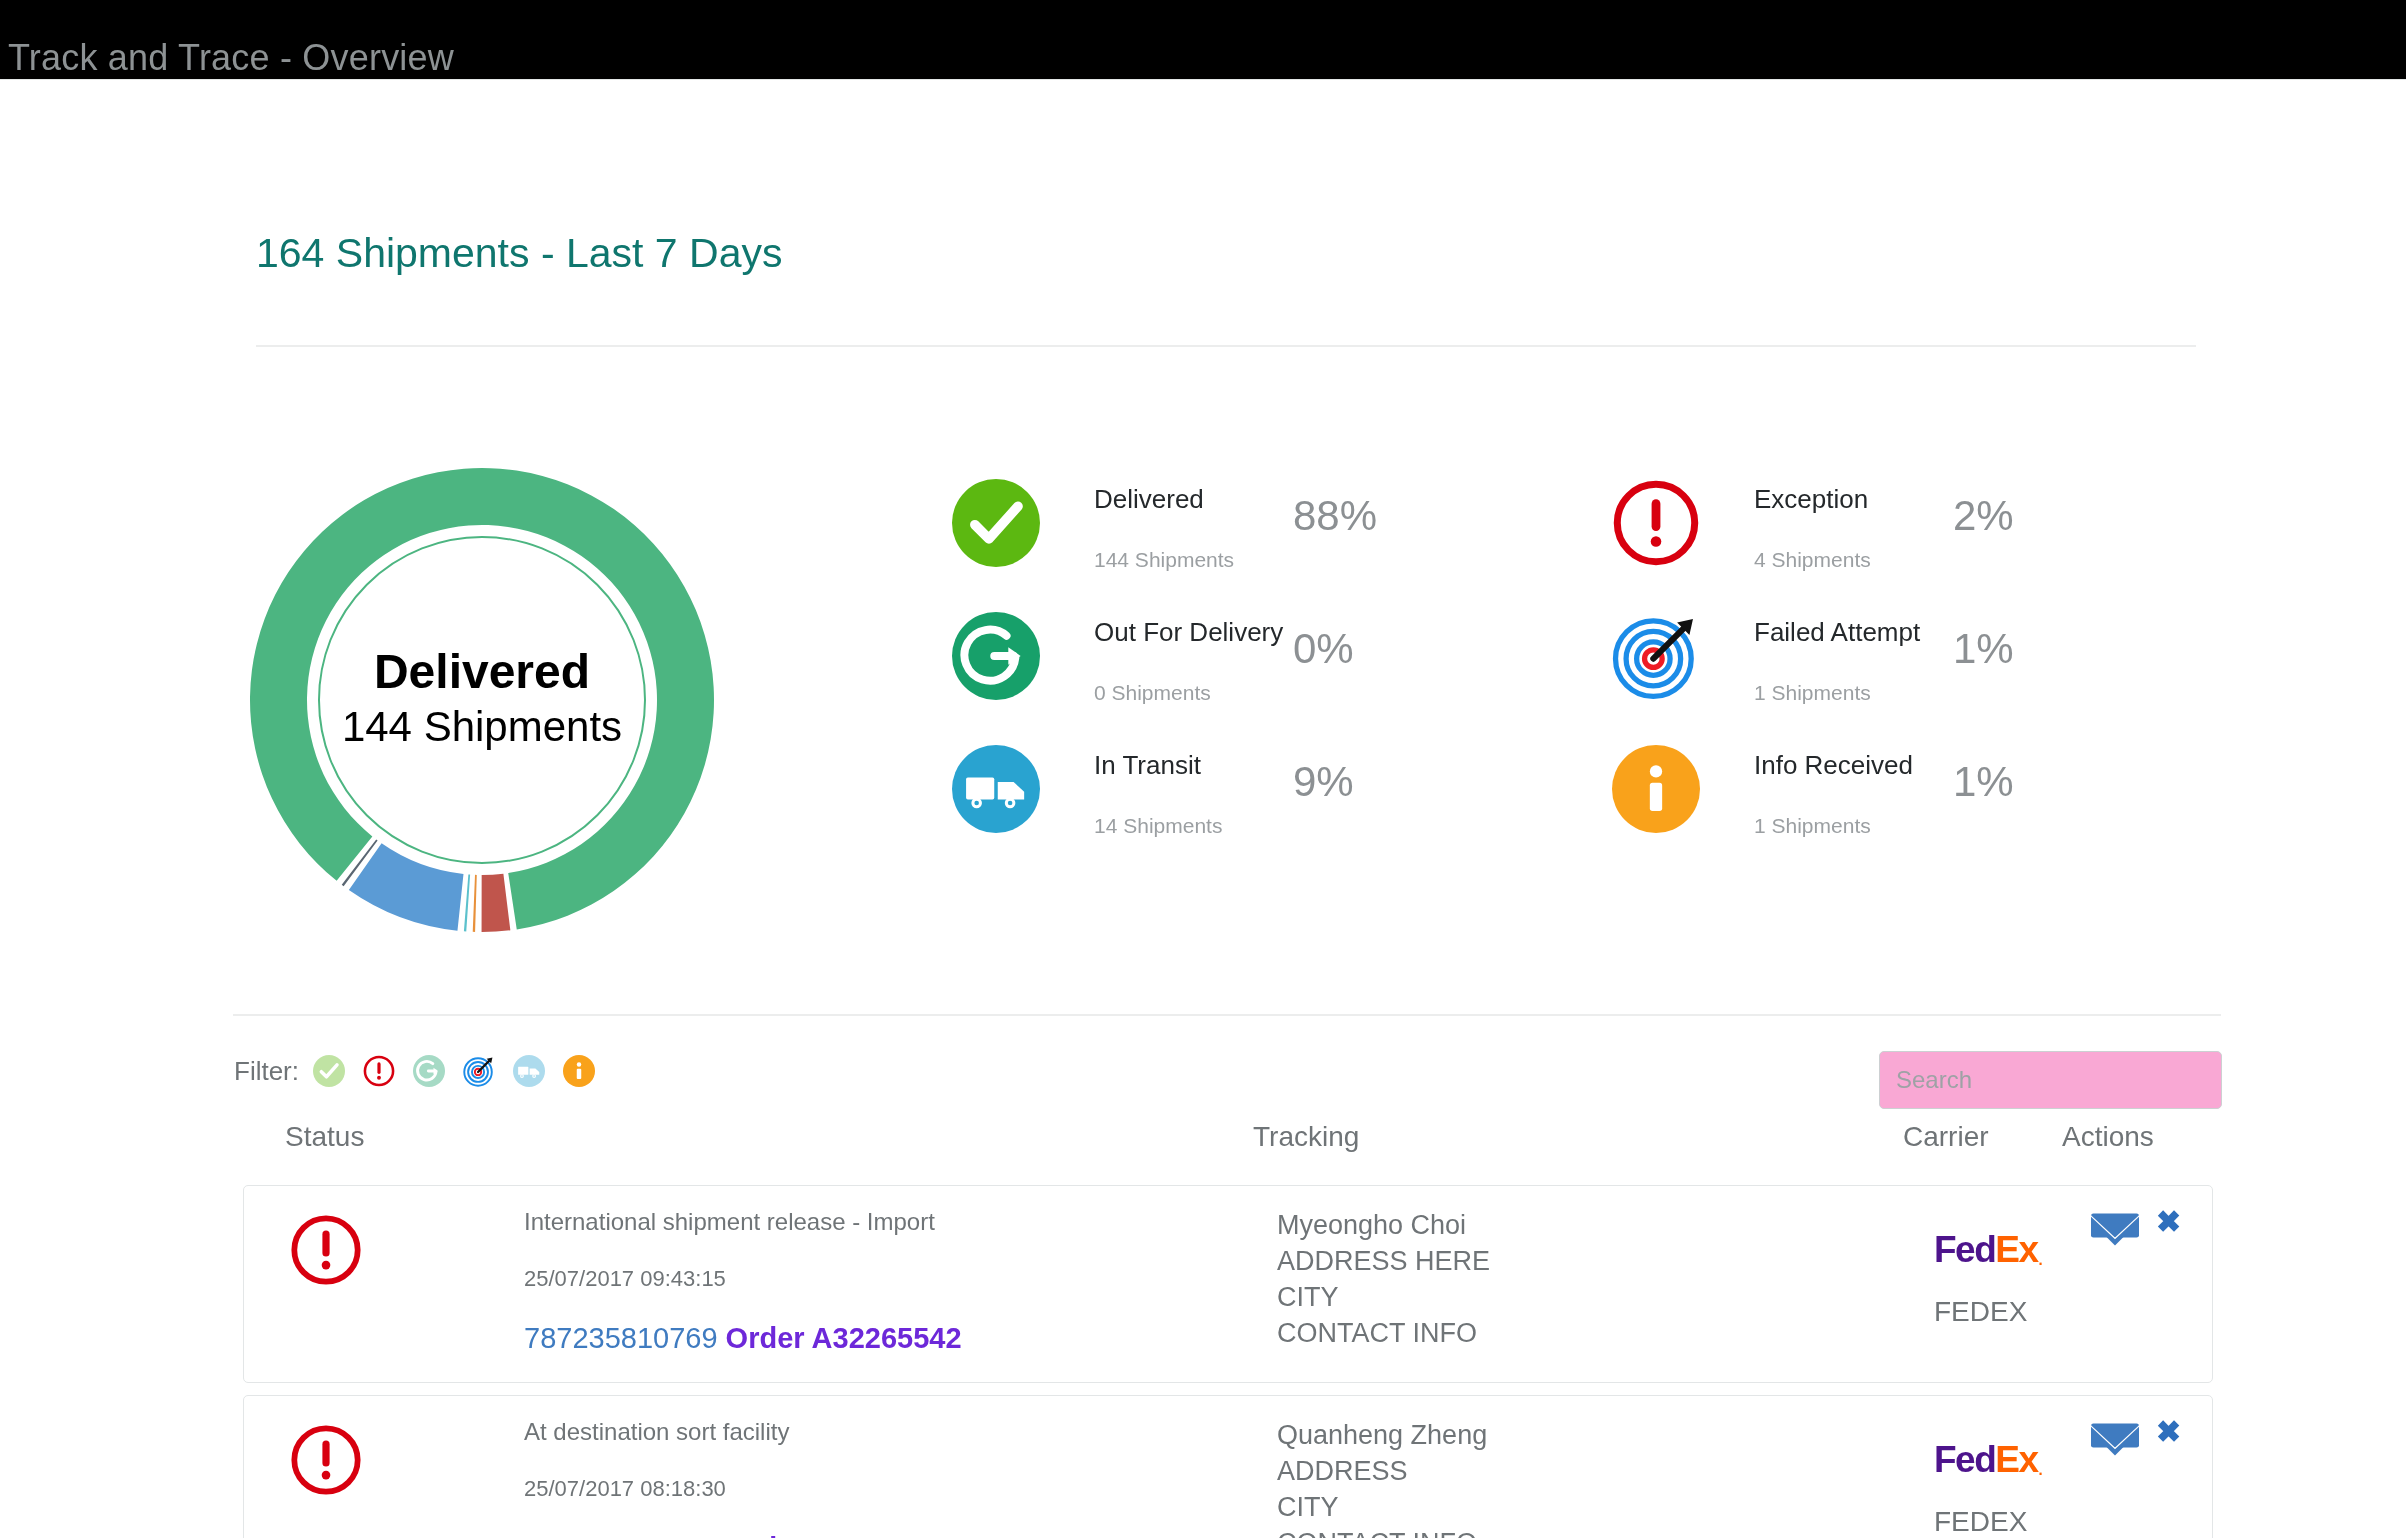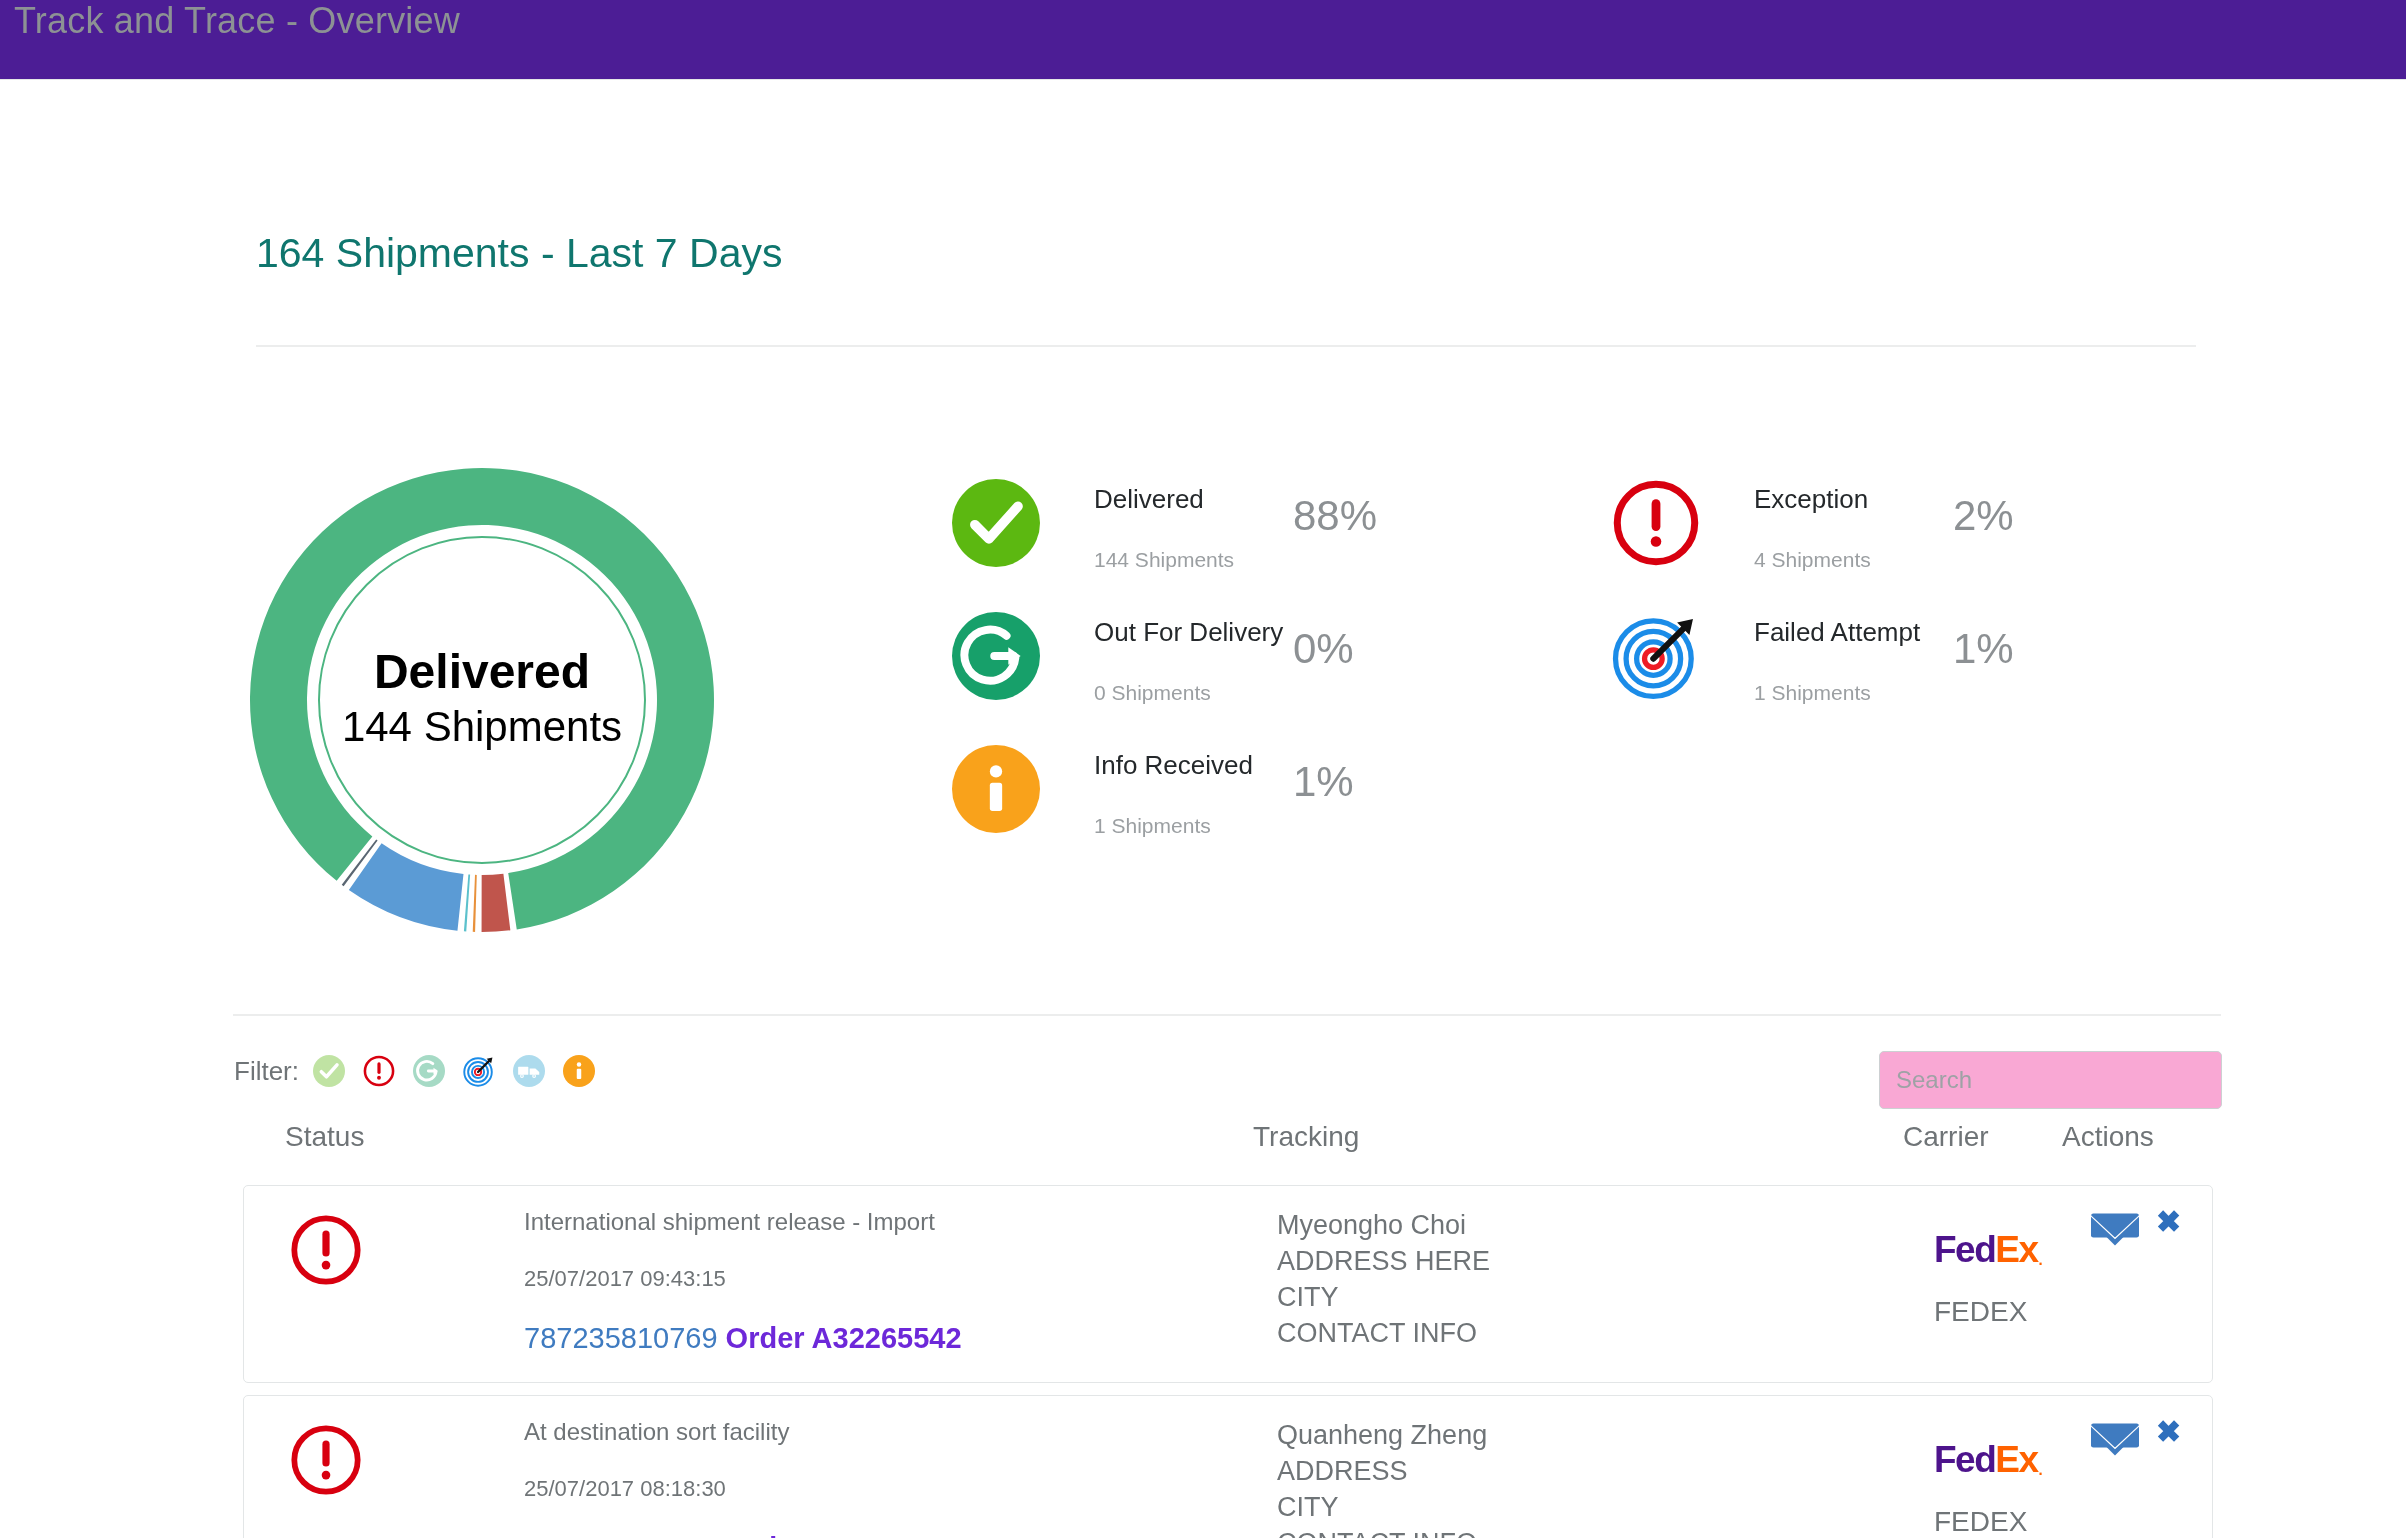--- a/index.html
+++ b/index.html
@@ -6,24 +6,24 @@
   html, body {
     width: 2406px; height: 1538px;
     background: #ffffff;
     font-family: "Liberation Sans", sans-serif;
     overflow: hidden;
   }
 
   
   .appbar {
     height: 80px; width: 100%;
-    background: #4c1d95;
+    background: #000000;
     border-bottom: 1px solid #e3e7e6;
-    display: flex; align-items: flex-start;
-    padding-left: 14px;
+    display: flex; align-items: flex-end;
+    padding-left: 8px;
   }
   .appbar-title {
     font-size: 36px; font-weight: 400; color: #8d9294;
     letter-spacing: .2px;
   }
 
   
   .page { padding: 0; position: relative; }
 
   .panel-title {
@@ -235,20 +235,34 @@
         <circle cx="47" cy="53" r="10" fill="none" stroke="#ee1c25" stroke-width="6"></circle>
         <path d="M47 53 L84 16" stroke="#111" stroke-width="7" stroke-linecap="round"></path>
         <path d="M74 12 L92 8 L88 26 Z" fill="#111"></path>
           </svg></span>
         <span class="legend-label">Failed Attempt</span>
         <span class="legend-count">1 Shipments</span>
         <span class="legend-pct">1%</span>
       </div>
       <div class="legend-item">
         <span class="legend-icon"><svg viewBox="0 0 100 100" width="88" height="88" style="opacity:1">
+        <circle cx="50" cy="50" r="50" fill="#29a3d0"></circle>
+        <rect x="16" y="37" width="32" height="25" rx="2" fill="#fff"></rect>
+        <path d="M52 42 h18 l12 11 v9 H52 Z" fill="#fff"></path>
+        <circle cx="28" cy="66" r="6" fill="#fff"></circle>
+        <circle cx="66" cy="66" r="6" fill="#fff"></circle>
+        <circle cx="28" cy="66" r="2.6" fill="#29a3d0"></circle>
+        <circle cx="66" cy="66" r="2.6" fill="#29a3d0"></circle>
+          </svg></span>
+        <span class="legend-label">In Transit</span>
+        <span class="legend-count">14 Shipments</span>
+        <span class="legend-pct">9%</span>
+      </div>
+      <div class="legend-item">
+        <span class="legend-icon"><svg viewBox="0 0 100 100" width="88" height="88" style="opacity:1">
         <circle cx="50" cy="50" r="50" fill="#f9a21b"></circle>
         <circle cx="50" cy="30" r="7" fill="#fff"></circle>
         <rect x="43" y="43" width="14" height="32" rx="3" fill="#fff"></rect>
           </svg></span>
         <span class="legend-label">Info Received</span>
         <span class="legend-count">1 Shipments</span>
         <span class="legend-pct">1%</span>
       </div>
     </div>
 

